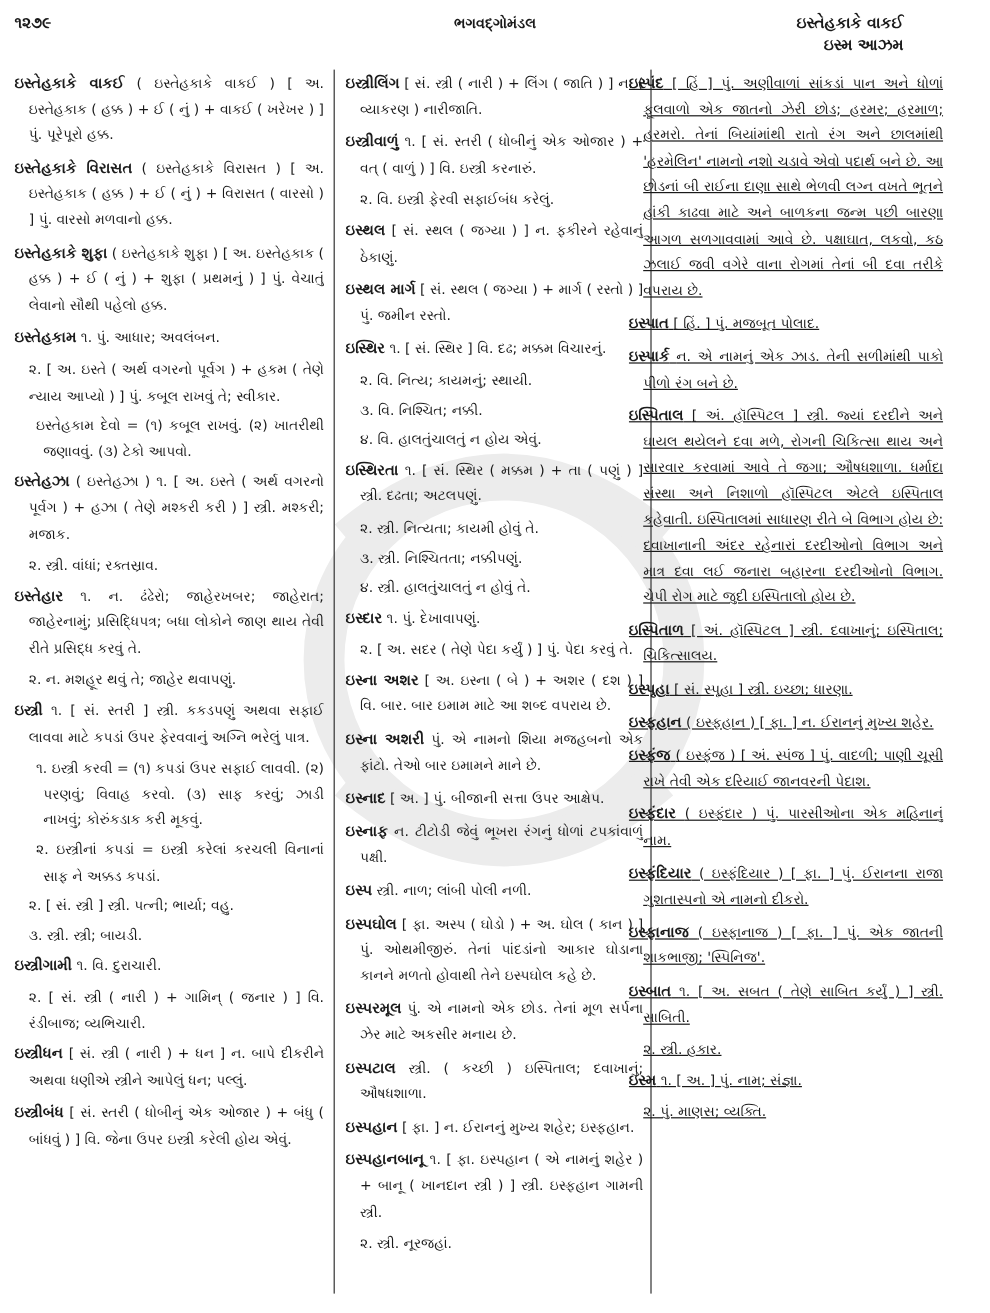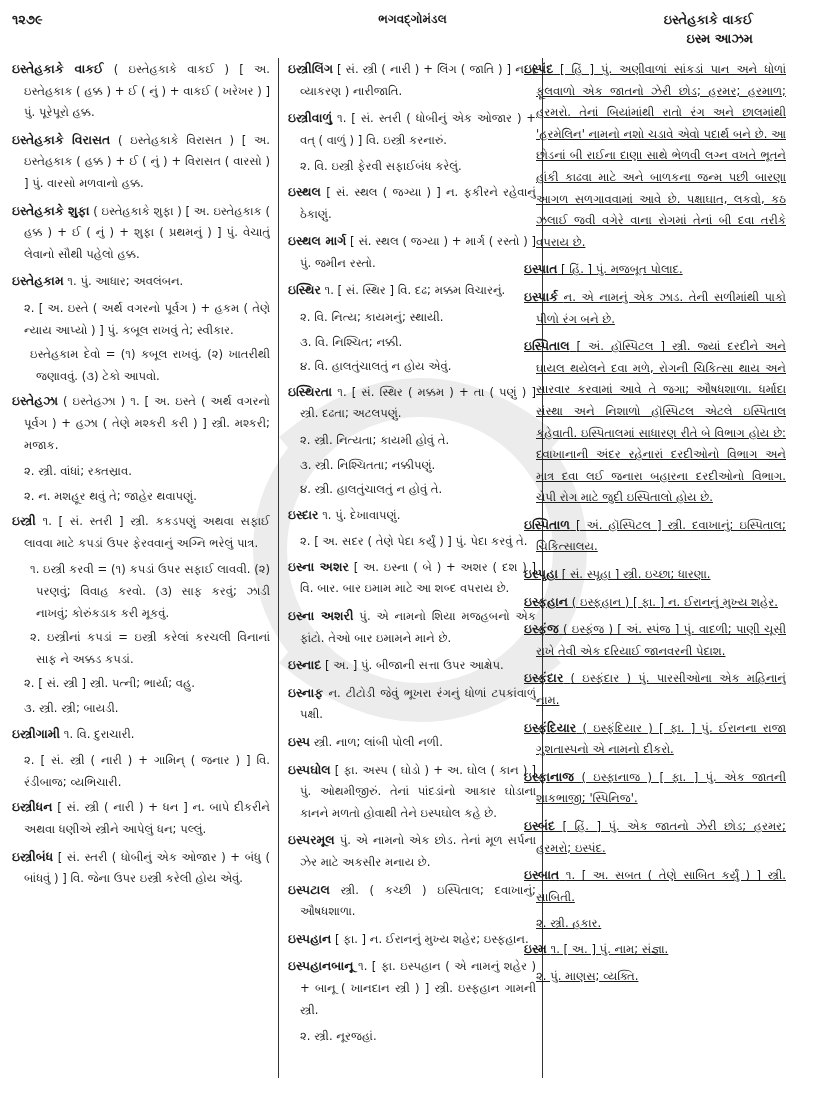--- a/index.html
+++ b/index.html
@@ -52,20 +52,21 @@
 <div class="columns">
   <div class="col col1">
       <p class="entry"><span class="hw">ઇસ્તેહકાકે વાકઈ</span> <span>( ઇસ્તેહકાકે વાકઈ ) [ અ. ઇસ્તેહકાક ( હક્ક ) + ઈ ( નું ) + વાકઈ ( ખરેખર ) ] પું. પૂરેપૂરો હક્ક.</span></p>
       <p class="entry"><span class="hw">ઇસ્તેહકાકે વિરાસત</span> <span>( ઇસ્તેહકાકે વિરાસત ) [ અ. ઇસ્તેહકાક ( હક્ક ) + ઈ ( નું ) + વિરાસત ( વારસો ) ] પું. વારસો મળવાનો હક્ક.</span></p>
       <p class="entry"><span class="hw">ઇસ્તેહકાકે શુફા</span> <span>( ઇસ્તેહકાકે શુફા ) [ અ. ઇસ્તેહકાક ( હક્ક ) + ઈ ( નું ) + શુફા ( પ્રથમનું ) ] પું. વેચાતું લેવાનો સૌથી પહેલો હક્ક.</span></p>
       <p class="entry"><span class="hw">ઇસ્તેહકામ</span> <span>૧. પું. આધાર; અવલંબન.</span></p>
       <p class="sub">૨. [ અ. ઇસ્તે ( અર્થ વગરનો પૂર્વગ ) + હકમ ( તેણે ન્યાય આપ્યો ) ] પું. કબૂલ રાખવું તે; સ્વીકાર.</p>
       <p class="sub deep">ઇસ્તેહકામ દેવો = (૧) કબૂલ રાખવું. (૨) ખાતરીથી જણાવવું. (૩) ટેકો આપવો.</p>
       <p class="entry"><span class="hw">ઇસ્તેહઝા</span> <span>( ઇસ્તેહઝા ) ૧. [ અ. ઇસ્તે ( અર્થ વગરનો પૂર્વગ ) + હઝા ( તેણે મશ્કરી કરી ) ] સ્ત્રી. મશ્કરી; મજાક.</span></p>
       <p class="sub">૨. સ્ત્રી. વાંધાં; રક્તસ્રાવ.</p>
+      <p class="entry"><span class="hw">ઇસ્તેહાર</span> <span>૧. ન. ઢંઢેરો; જાહેરખબર; જાહેરાત; જાહેરનામું; પ્રસિદ્ધિપત્ર; બધા લોકોને જાણ થાય તેવી રીતે પ્રસિદ્ધ કરવું તે.</span></p>
       <p class="sub">૨. ન. મશહૂર થવું તે; જાહેર થવાપણું.</p>
       <p class="entry"><span class="hw">ઇસ્ત્રી</span> <span>૧. [ સં. સ્તરી ] સ્ત્રી. કકડપણું અથવા સફાઈ લાવવા માટે કપડાં ઉપર ફેરવવાનું અગ્નિ ભરેલું પાત્ર.</span></p>
       <p class="sub deep">૧. ઇસ્ત્રી કરવી = (૧) કપડાં ઉપર સફાઈ લાવવી. (૨) પરણવું; વિવાહ કરવો. (૩) સાફ કરવું; ઝાડી નાખવું; કોરુંકડાક કરી મૂકવું.</p>
       <p class="sub deep">૨. ઇસ્ત્રીનાં કપડાં = ઇસ્ત્રી કરેલાં કરચલી વિનાનાં સાફ ને અક્કડ કપડાં.</p>
       <p class="sub">૨. [ સં. સ્ત્રી ] સ્ત્રી. પત્ની; ભાર્યા; વહુ.</p>
       <p class="sub">૩. સ્ત્રી. સ્ત્રી; બાયડી.</p>
       <p class="entry"><span class="hw">ઇસ્ત્રીગામી</span> <span>૧. વિ. દુરાચારી.</span></p>
       <p class="sub">૨. [ સં. સ્ત્રી ( નારી ) + ગામિન્ ( જનાર ) ] વિ. રંડીબાજ; વ્યભિચારી.</p>
       <p class="entry"><span class="hw">ઇસ્ત્રીધન</span> <span>[ સં. સ્ત્રી ( નારી ) + ધન ] ન. બાપે દીકરીને અથવા ધણીએ સ્ત્રીને આપેલું ધન; પલ્લું.</span></p>
       <p class="entry"><span class="hw">ઇસ્ત્રીબંધ</span> <span>[ સં. સ્તરી ( ધોબીનું એક ઓજાર ) + બંધુ ( બાંધવું ) ] વિ. જેના ઉપર ઇસ્ત્રી કરેલી હોય એવું.</span></p>
@@ -105,19 +106,18 @@
       <p class="entry"><span class="hw">ઇસ્પાત</span> <span>[ હિં. ] પું. મજબૂત પોલાદ.</span></p>
       <p class="entry"><span class="hw">ઇસ્પાર્ક</span> <span>ન. એ નામનું એક ઝાડ. તેની સળીમાંથી પાકો પીળો રંગ બને છે.</span></p>
       <p class="entry"><span class="hw">ઇસ્પિતાલ</span> <span>[ અં. હૉસ્પિટલ ] સ્ત્રી. જ્યાં દરદીને અને ઘાયલ થયેલને દવા મળે, રોગની ચિકિત્સા થાય અને સારવાર કરવામાં આવે તે જગા; ઔષધશાળા. ધર્માદા સંસ્થા અને નિશાળો હૉસ્પિટલ એટલે ઇસ્પિતાલ કહેવાતી. ઇસ્પિતાલમાં સાધારણ રીતે બે વિભાગ હોય છે: દવાખાનાની અંદર રહેનારાં દરદીઓનો વિભાગ અને માત્ર દવા લઈ જનારા બહારના દરદીઓનો વિભાગ. ચેપી રોગ માટે જુદી ઇસ્પિતાલો હોય છે.</span></p>
       <p class="entry"><span class="hw">ઇસ્પિતાળ</span> <span>[ અં. હૉસ્પિટલ ] સ્ત્રી. દવાખાનું; ઇસ્પિતાલ; ચિકિત્સાલય.</span></p>
       <p class="entry"><span class="hw">ઇસ્પૃહા</span> <span>[ સં. સ્પૃહા ] સ્ત્રી. ઇચ્છા; ધારણા.</span></p>
       <p class="entry"><span class="hw">ઇસ્ફહાન</span> <span>( ઇસ્ફહાન ) [ ફા. ] ન. ઈરાનનું મુખ્ય શહેર.</span></p>
       <p class="entry"><span class="hw">ઇસ્ફંજ</span> <span>( ઇસ્ફંજ ) [ અં. સ્પંજ ] પું. વાદળી; પાણી ચૂસી રાખે તેવી એક દરિયાઈ જાનવરની પેદાશ.</span></p>
       <p class="entry"><span class="hw">ઇસ્ફંદાર</span> <span>( ઇસ્ફંદાર ) પું. પારસીઓના એક મહિનાનું નામ.</span></p>
       <p class="entry"><span class="hw">ઇસ્ફંદિયાર</span> <span>( ઇસ્ફંદિયાર ) [ ફા. ] પું. ઈરાનના રાજા ગુશતાસ્પનો એ નામનો દીકરો.</span></p>
       <p class="entry"><span class="hw">ઇસ્ફાનાજ</span> <span>( ઇસ્ફાનાજ ) [ ફા. ] પું. એક જાતની શાકભાજી; 'સ્પિનિજ'.</span></p>
-      <p class="entry"><span class="hw">ઇસ્બંદ</span> <span>[ હિં. ] પું. એક જાતનો ઝેરી છોડ; હરમર; હરમરો; ઇસ્પંદ.</span></p>
       <p class="entry"><span class="hw">ઇસ્બાત</span> <span>૧. [ અ. સબત ( તેણે સાબિત કર્યું ) ] સ્ત્રી. સાબિતી.</span></p>
       <p class="sub">૨. સ્ત્રી. હકાર.</p>
       <p class="entry"><span class="hw">ઇસ્મ</span> <span>૧. [ અ. ] પું. નામ; સંજ્ઞા.</span></p>
       <p class="sub">૨. પું. માણસ; વ્યક્તિ.</p>
     </div>
 </div>
 
 </body></html>

